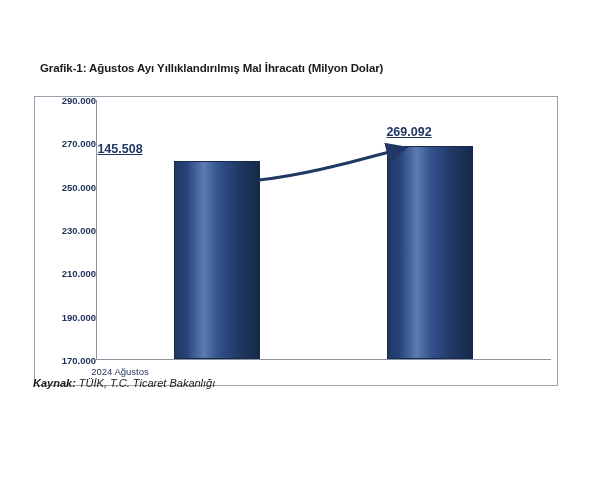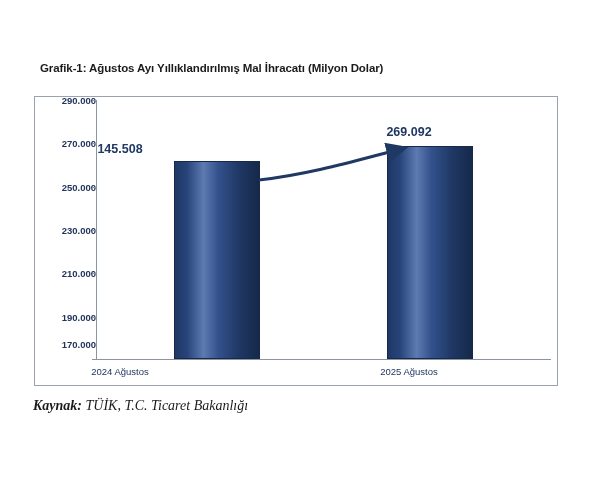--- a/index.html
+++ b/index.html
@@ -116,20 +116,21 @@
     box-sizing: border-box;
   }
 
   .bar-label {
     position: absolute;
     font-size: 12.5px;
     font-weight: bold;
     color: #1f3864;
     text-align: center;
     width: 120px;
+    text-decoration: underline;
   }
 
   .xtick-label {
     position: absolute;
     font-size: 9.5px;
     font-weight: normal;
     color: #23355c;
     text-align: center;
     width: 140px;
     top: 366px;
@@ -140,25 +141,24 @@
     left: 96px;
     top: 100px;
     width: 455px;
     height: 260px;
     overflow: visible;
   }
 
   #source-note {
     position: absolute;
     left: 33px;
-    top: 398px;
-    font-size: 14px;
+    top: 377px;
+    font-size: 11px;
     font-style: italic;
     color: #1b1b1b;
-    font-family: Liberation Serif, serif;
   }
   #source-note b {
     font-style: italic;
   }
 </style>
 </head>
 <body>
 
 <div id="figure">
 
@@ -166,21 +166,21 @@
 
   <div id="plot-frame"></div>
 
   <div class="ytick-wrap">
     <div class="ytick" style="top:0px;">290.000</div>
     <div class="ytick" style="top:43.3px;">270.000</div>
     <div class="ytick" style="top:86.7px;">250.000</div>
     <div class="ytick" style="top:130px;">230.000</div>
     <div class="ytick" style="top:173.3px;">210.000</div>
     <div class="ytick" style="top:216.7px;">190.000</div>
-    <div class="ytick" style="top:244px;">170.000</div>
+    <div class="ytick" style="top:260px;">170.000</div>
   </div>
 
   <div class="axis-line-v"></div>
   <div class="axis-line-h"></div>
 
   <div class="tick-mark" style="top:100px;"></div>
   <div class="tick-mark" style="top:143.3px;"></div>
   <div class="tick-mark" style="top:186.7px;"></div>
   <div class="tick-mark" style="top:230px;"></div>
   <div class="tick-mark" style="top:273.3px;"></div>
@@ -189,21 +189,20 @@
 
   <div id="plot-area">
     <div class="bar" id="bar-0" style="left: 77px; height: 197.542px;"></div>
     <div class="bar" id="bar-1" style="left: 290px; height: 213.048px;"></div>
   </div>
 
   <div class="bar-label" style="left:60px; top:142px;">145.508</div>
   <div class="bar-label" style="left:349px; top:125px;">269.092</div>
 
   <div class="xtick-label" style="left:50px;">2024 Ağustos</div>
-  <div class="xtick-label" style="left:339px;">2025 Ağustos</div>
 
   <svg id="arrow-svg" viewBox="0 0 455 260">
     <defs>
       <marker id="arrowhead" markerWidth="7" markerHeight="7" refX="2" refY="3.2" orient="auto">
         <path d="M0,0 L7,3.2 L0,6.4 z" fill="#1f3864"></path>
       </marker>
     </defs>
     <path d="M163,80 C215,74 262,60 297,51" stroke="#1f3864" stroke-width="3.2" fill="none" marker-end="url(#arrowhead)"></path>
   </svg>
 

